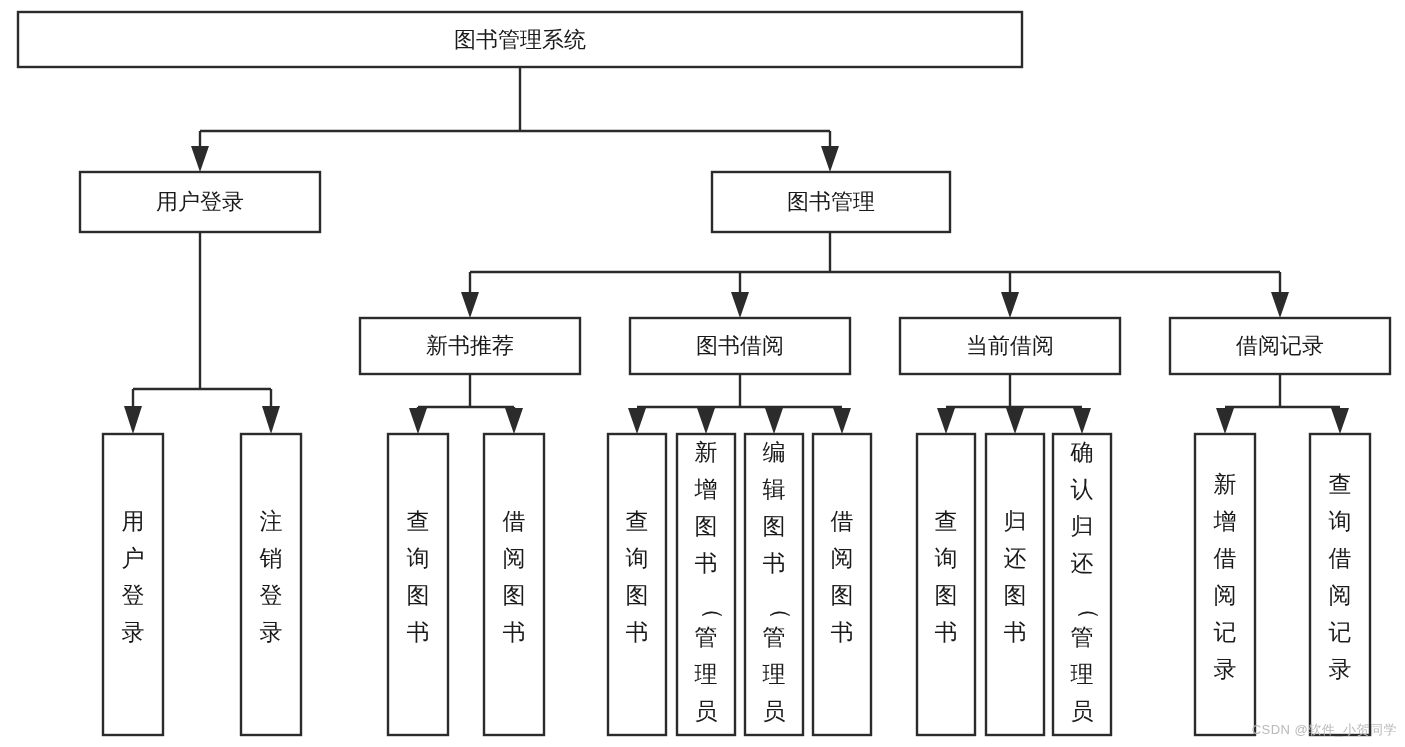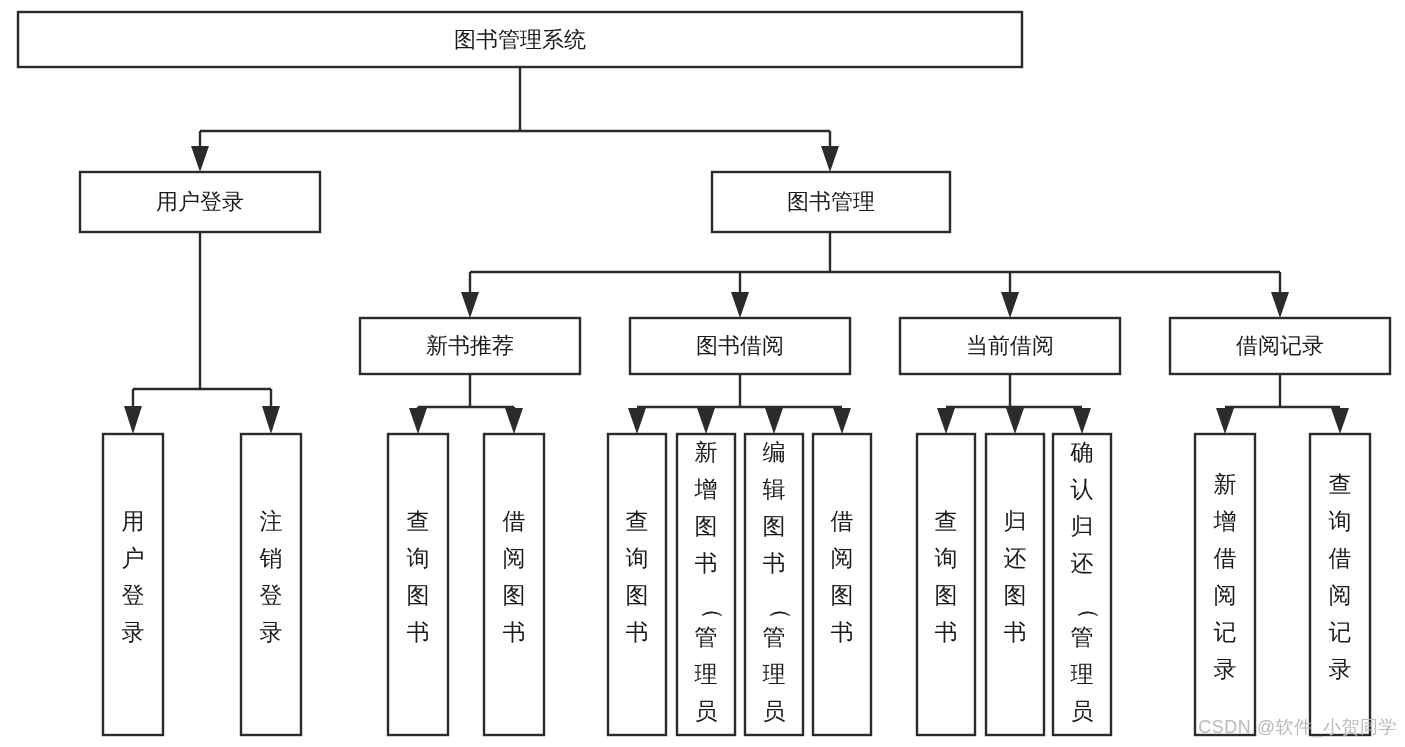--- a/index.html
+++ b/index.html
@@ -53,21 +53,21 @@
   }
   .arrow-head {
     fill: #2b2b2b;
     stroke: none;
   }
   .watermark {
     position: absolute;
     right: 8px;
     bottom: 8px;
     font-family: "Liberation Sans", sans-serif;
-    font-size: 18px;
+    font-size: 13px;
     color: #b9b9b9;
     letter-spacing: 0.5px;
     white-space: nowrap;
     pointer-events: none;
   }
 </style>
 </head>
 <body>
 
 <div id="diagram-root">

